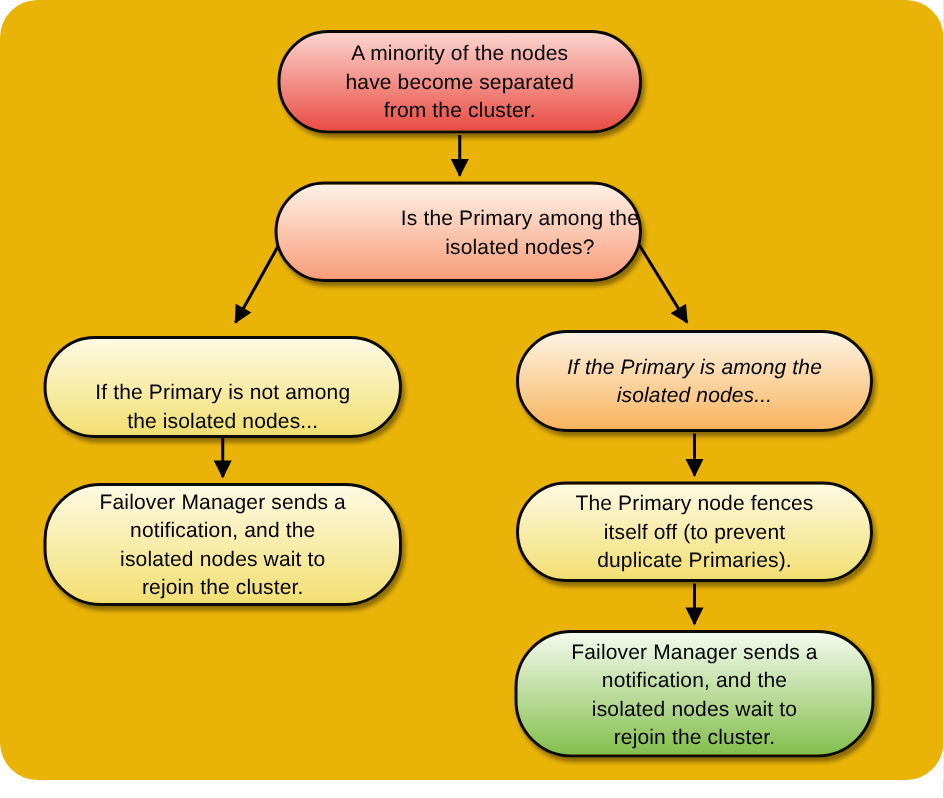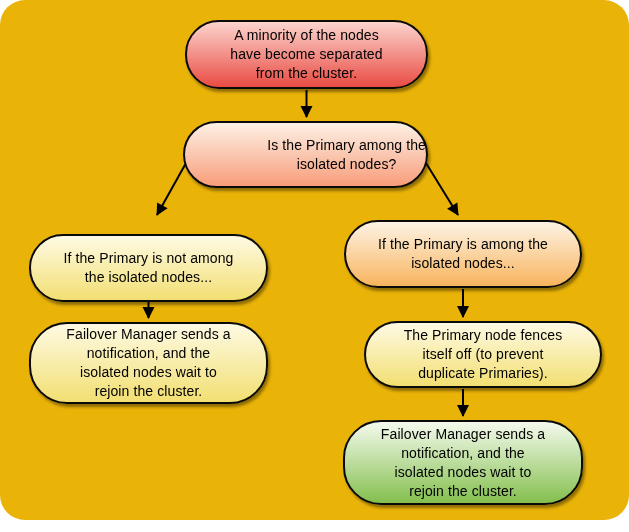--- a/index.html
+++ b/index.html
@@ -74,38 +74,38 @@
     <span class="node-text">A minority of the nodes
 have become separated
 from the cluster.</span>
   </div>
 
   <div class="node" style="left: 183px; top: 121px; width: 245px; height: 67px; background: linear-gradient(rgb(253, 241, 230), rgb(248, 157, 122)); justify-content: flex-end;">
     <span class="node-text">Is the Primary among the
 isolated nodes?</span>
   </div>
 
-  <div class="node" style="left: 29px; top: 234px; width: 239px; height: 68px; background: linear-gradient(rgb(254, 250, 228), rgb(242, 223, 114));">
+  <div class="node" style="left: 29px; top: 224px; width: 239px; height: 68px; background: linear-gradient(rgb(254, 250, 228), rgb(242, 223, 114)); align-items: flex-end;">
     <span class="node-text">If the Primary is not among
 the isolated nodes...</span>
   </div>
 
   <div class="node tall" style="left: 29px; top: 322px; width: 239px; height: 82px; background: linear-gradient(rgb(254, 250, 228), rgb(242, 223, 114));">
     <span class="node-text">Failover Manager sends a
 notification, and the
 isolated nodes wait to
 rejoin the cluster.</span>
   </div>
 
-  <div class="node" style="left: 344px; top: 220px; width: 238px; height: 68px; background: linear-gradient(rgb(253, 243, 228), rgb(248, 180, 94));">
+  <div class="node" style="left: 344px; top: 220px; width: 238px; height: 68px; background: linear-gradient(rgb(253, 243, 228), rgb(248, 180, 94)); font-style: italic;">
     <span class="node-text">If the Primary is among the
 isolated nodes...</span>
   </div>
 
-  <div class="node" style="left: 364px; top: 321px; width: 238px; height: 67px; background: linear-gradient(rgb(254, 250, 228), rgb(242, 223, 114));">
+  <div class="node" style="left: 344px; top: 321px; width: 238px; height: 67px; background: linear-gradient(rgb(254, 250, 228), rgb(242, 223, 114));">
     <span class="node-text">The Primary node fences
 itself off (to prevent
 duplicate Primaries).</span>
   </div>
 
   <div class="node tall" style="left: 343px; top: 420px; width: 240px; height: 85px; background: linear-gradient(rgb(244, 250, 238), rgb(132, 191, 77));">
     <span class="node-text">Failover Manager sends a
 notification, and the
 isolated nodes wait to
 rejoin the cluster.</span>

